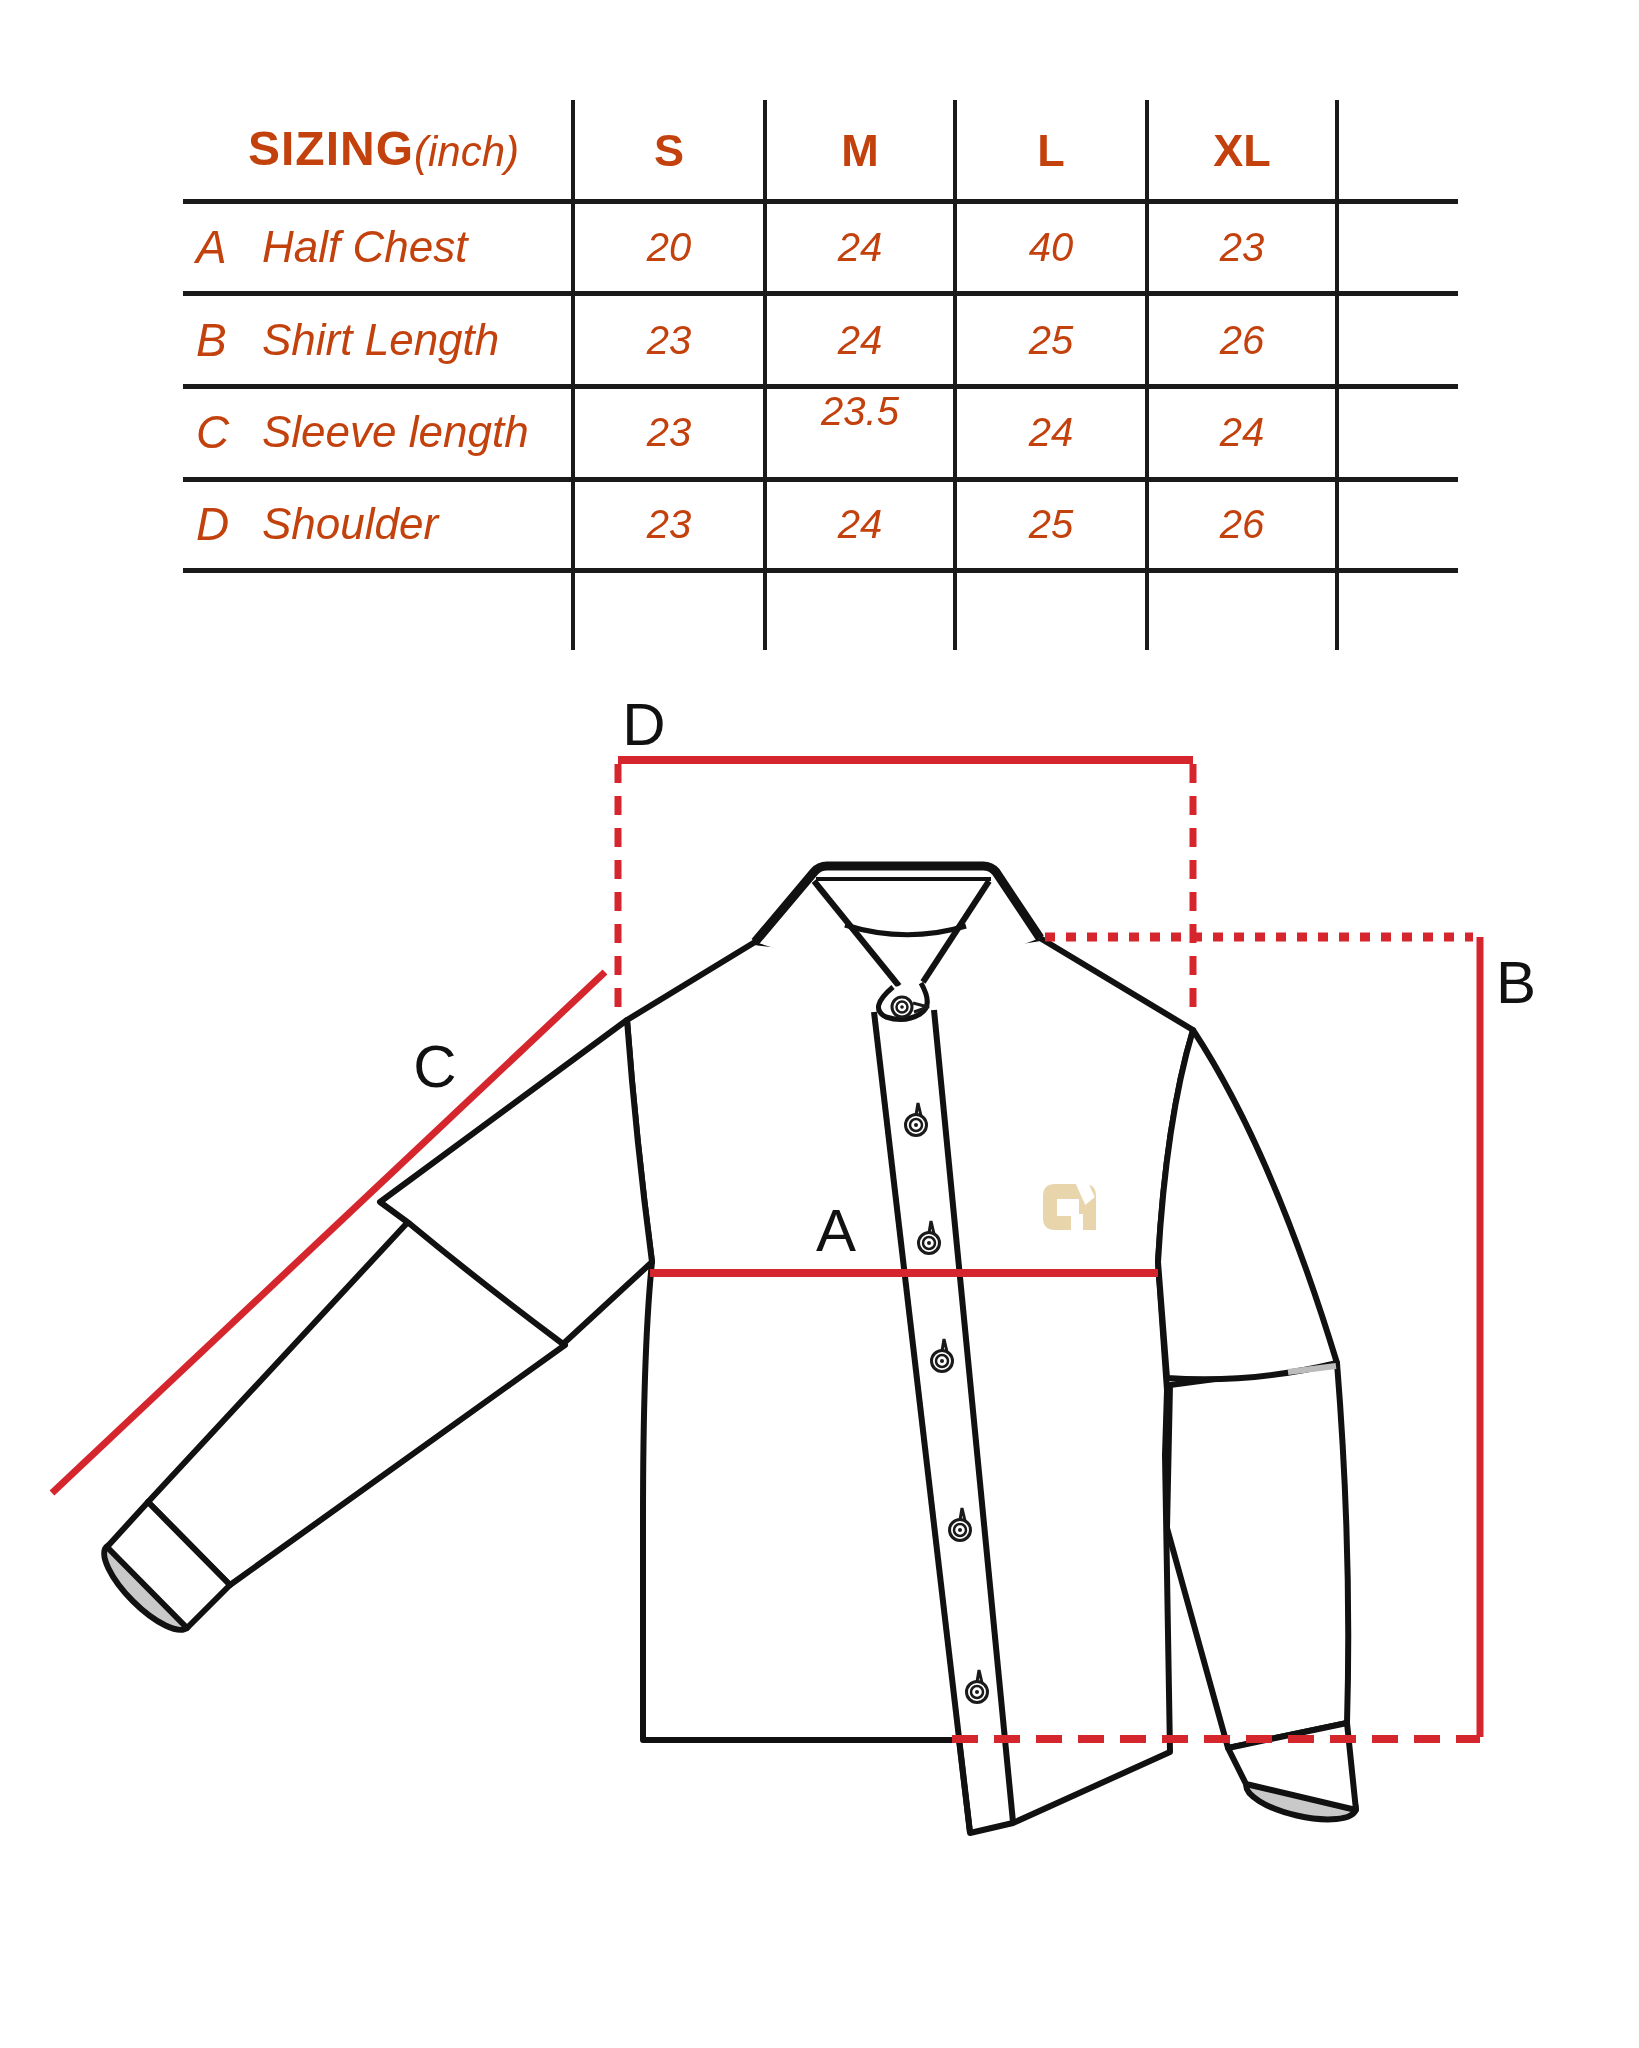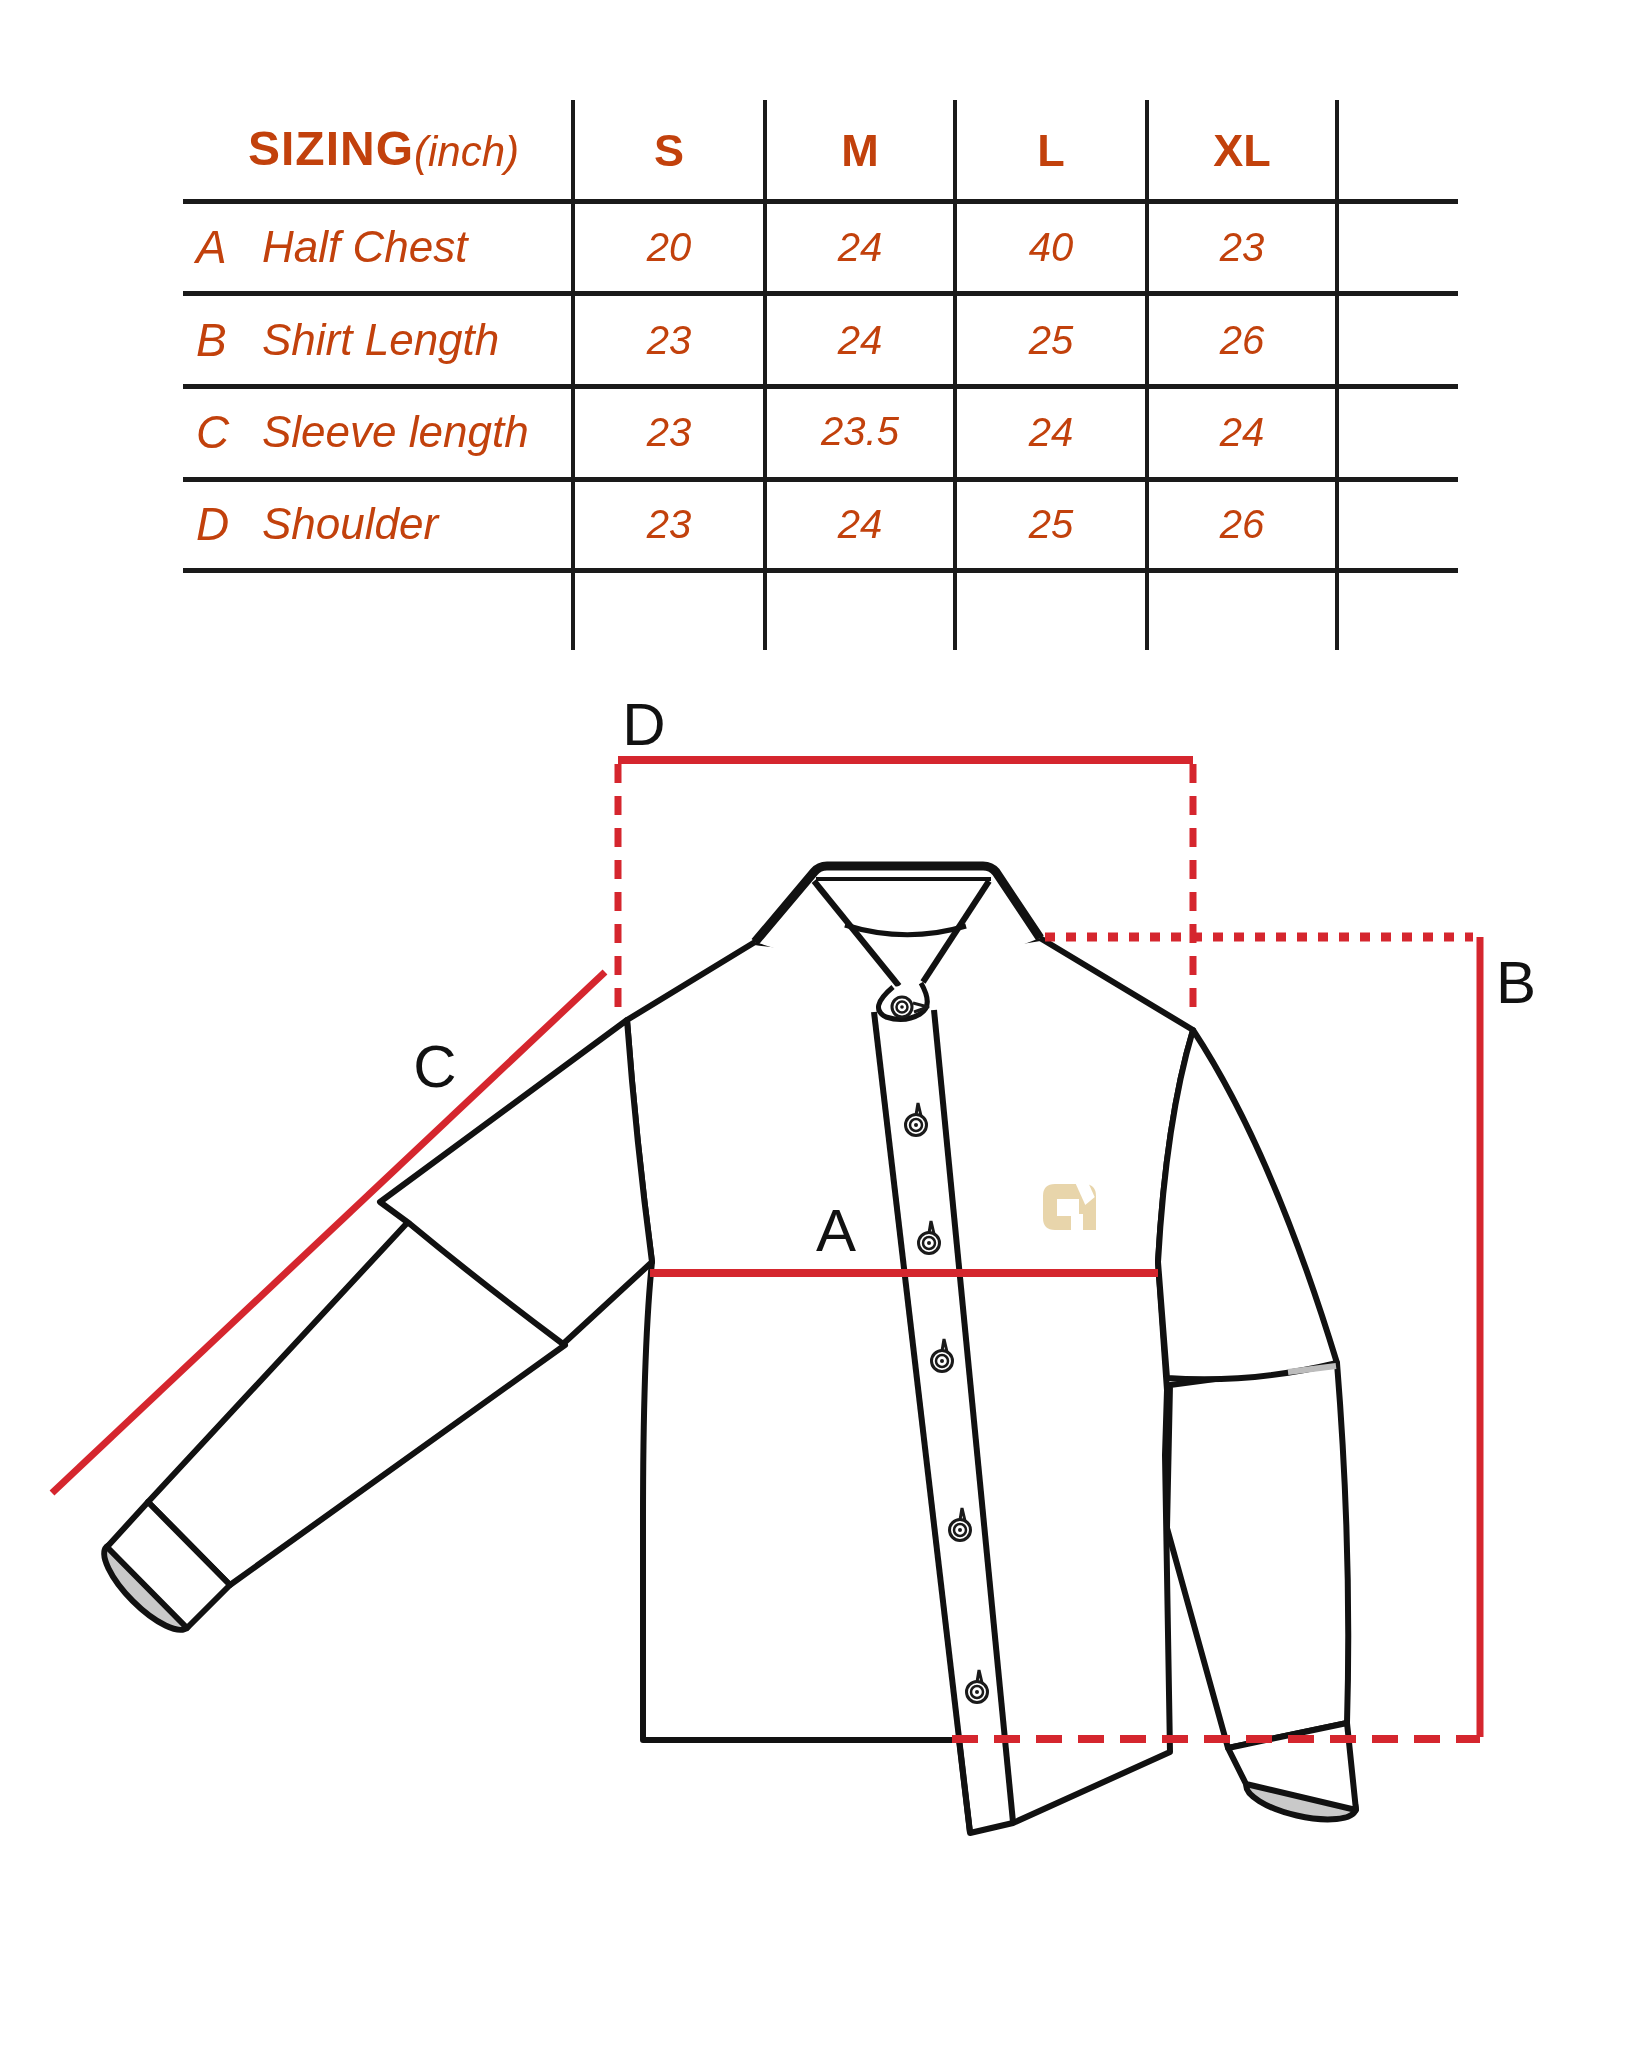--- a/index.html
+++ b/index.html
@@ -55,21 +55,21 @@
     <div class="cell t-rowkey" style="left:196px;top:312px;">B</div>
     <div class="cell t-rowlabel" style="left:262px;top:312px;">Shirt Length</div>
     <div class="cell t-val" style="left:589px;top:312px;">23</div>
     <div class="cell t-val" style="left:780px;top:312px;">24</div>
     <div class="cell t-val" style="left:971px;top:312px;">25</div>
     <div class="cell t-val" style="left:1162px;top:312px;">26</div>
 
     <div class="cell t-rowkey" style="left:196px;top:404px;">C</div>
     <div class="cell t-rowlabel" style="left:262px;top:404px;">Sleeve length</div>
     <div class="cell t-val" style="left:589px;top:404px;">23</div>
-    <div class="cell t-val" style="left:780px;top:403px;">23.5</div>
+    <div class="cell t-val" style="left:780px;top:383px;">23.5</div>
     <div class="cell t-val" style="left:971px;top:404px;">24</div>
     <div class="cell t-val" style="left:1162px;top:404px;">24</div>
 
     <div class="cell t-rowkey" style="left:196px;top:496px;">D</div>
     <div class="cell t-rowlabel" style="left:262px;top:496px;">Shoulder</div>
     <div class="cell t-val" style="left:589px;top:496px;">23</div>
     <div class="cell t-val" style="left:780px;top:496px;">24</div>
     <div class="cell t-val" style="left:971px;top:496px;">25</div>
     <div class="cell t-val" style="left:1162px;top:496px;">26</div>
   </div>

